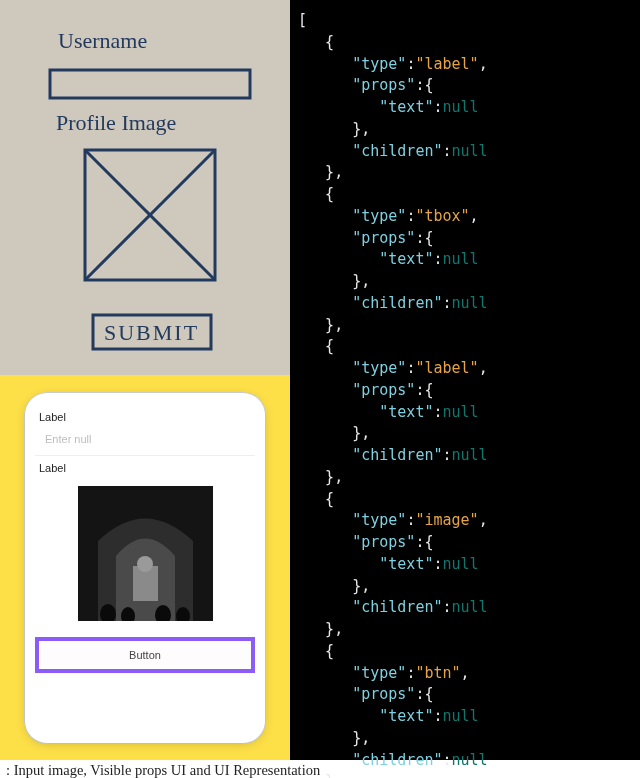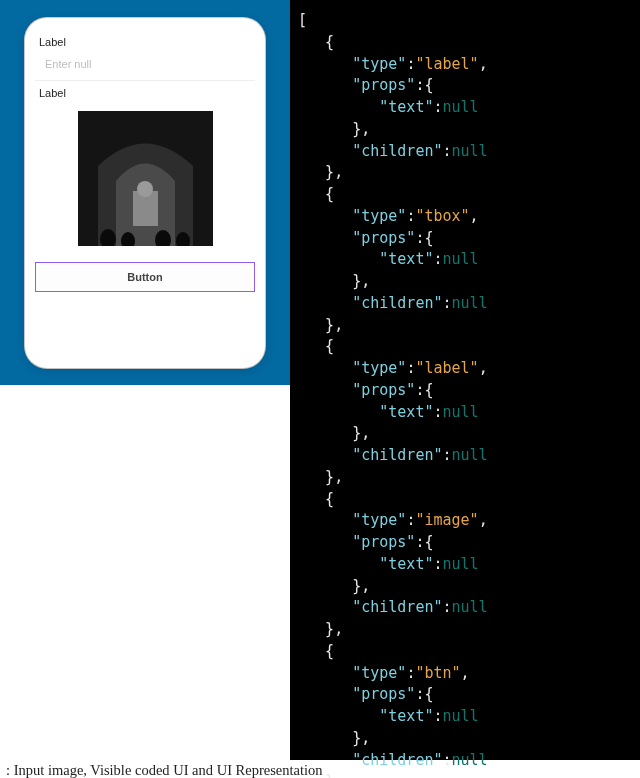--- a/index.html
+++ b/index.html
@@ -32,21 +32,21 @@
   
   .sketch {
     height: 375px;
     background: #cfc9bd;
     position: relative;
   }
   .sketch svg { display:block; }
   
   .phone-wrap {
     height: 385px;
-    background: #0369a1;
+    background: #fde047;
     display: flex;
     align-items: center;
     justify-content: center;
   }
   .phone {
     width: 240px;
     height: 350px;
     background: #fff;
     border-radius: 22px;
     box-shadow: 0 2px 10px rgba(0,0,0,.15), 0 0 0 1px #d4d4d4;
@@ -71,27 +71,26 @@
     justify-content:center;
     padding: 8px 0 6px;
   }
   .p-image {
     width: 135px;
     height: 135px;
     background: #222;
   }
   .p-button {
     margin-top: 10px;
-    border: 1px solid #8b5cf6;
+    border: 4px solid #8b5cf6;
     background: #fdfdfd;
     text-align: center;
     font-size: 11px;
     padding: 8px 0;
     color: #444;
-    font-weight: bold;
   }
   
   .code-line { white-space: pre; }
   .tok-punc  { color: #e8e8e8; }
   .tok-key   { color: #7fd0e0; }   
   .tok-str   { color: #e6a447; }   
   .tok-null  { color: #0f766e; }
   
   .caption {
     width: 640px;
@@ -101,20 +100,37 @@
     padding: 2px 6px 0;
   }
 </style>
 </head>
 <body>
 
 <div class="layout">
 
   <div class="left-col">
 
+    <div class="sketch">
+      <svg viewBox="0 0 290 375" width="290" height="375">
+
+        <text x="58" y="48" font-family="Comic Sans MS, cursive" font-size="22" fill="#223a5e">Username</text>
+
+        <rect x="50" y="70" width="200" height="28" fill="none" stroke="#223a5e" stroke-width="3"></rect>
+
+        <text x="56" y="130" font-family="Comic Sans MS, cursive" font-size="22" fill="#223a5e">Profile Image</text>
+
+        <rect x="85" y="150" width="130" height="130" fill="none" stroke="#223a5e" stroke-width="3"></rect>
+        <line x1="85" y1="150" x2="215" y2="280" stroke="#223a5e" stroke-width="3"></line>
+        <line x1="215" y1="150" x2="85" y2="280" stroke="#223a5e" stroke-width="3"></line>
+
+        <rect x="93" y="315" width="118" height="34" fill="none" stroke="#223a5e" stroke-width="3"></rect>
+        <text x="104" y="340" font-family="Comic Sans MS, cursive" font-size="22" fill="#223a5e" letter-spacing="2">SUBMIT</text>
+      </svg>
+    </div>
 
     <div class="phone-wrap">
       <div class="phone">
         <div class="p-label">Label</div>
         <div class="p-input">Enter null</div>
         <div class="p-label">Label</div>
         <div class="p-image-row">
           <div class="p-image">
             <svg viewBox="0 0 135 135" width="135" height="135">
               <rect width="135" height="135" fill="#141414"></rect>
@@ -173,13 +189,13 @@
         <div class="code-line">      <span class="tok-key">"props"</span><span class="tok-punc">:</span><span class="tok-punc">{</span></div>
         <div class="code-line">         <span class="tok-key">"text"</span><span class="tok-punc">:</span><span class="tok-null">null</span></div>
         <div class="code-line">      <span class="tok-punc">}</span><span class="tok-punc">,</span></div>
         <div class="code-line">      <span class="tok-key">"children"</span><span class="tok-punc">:</span><span class="tok-null">null</span></div>
         <div class="code-line">   <span class="tok-punc">}</span></div>
       </div>
   </div>
 
 </div>
 
-<div class="caption">: Input image, Visible coded UI and UI Representation</div>
+<div class="caption">: Input image, Visible props UI and UI Representation</div>
 
 </body></html>

